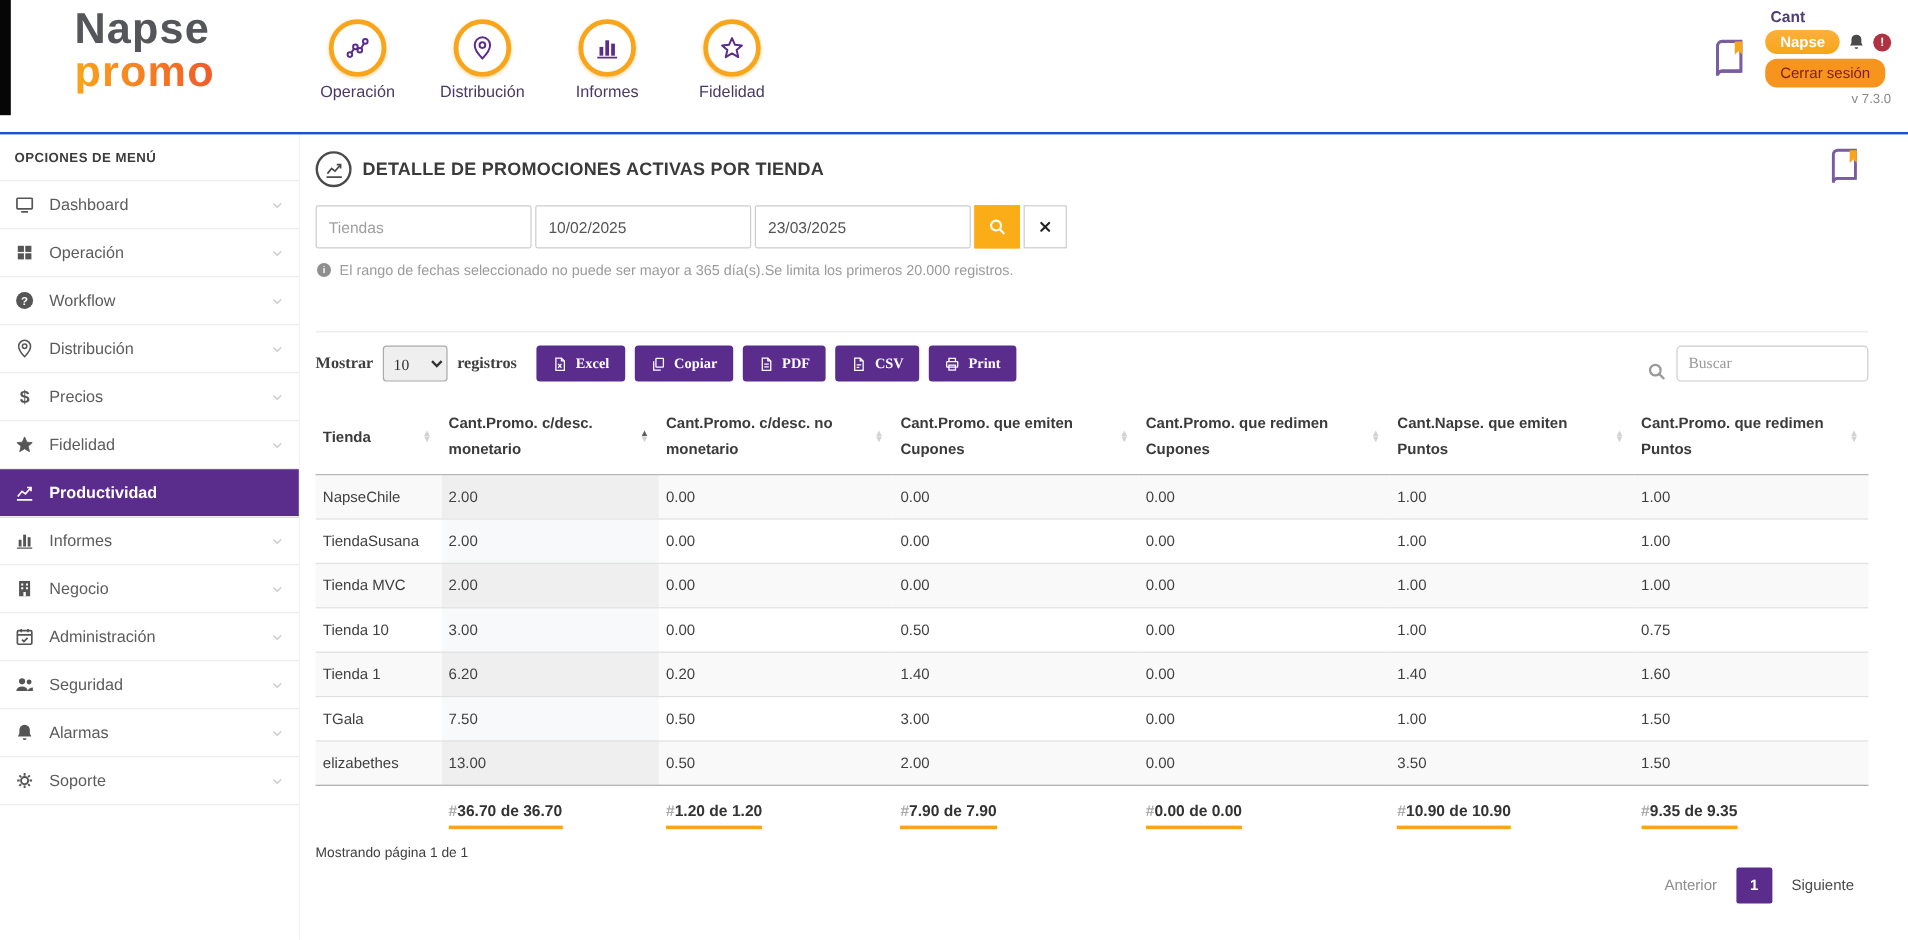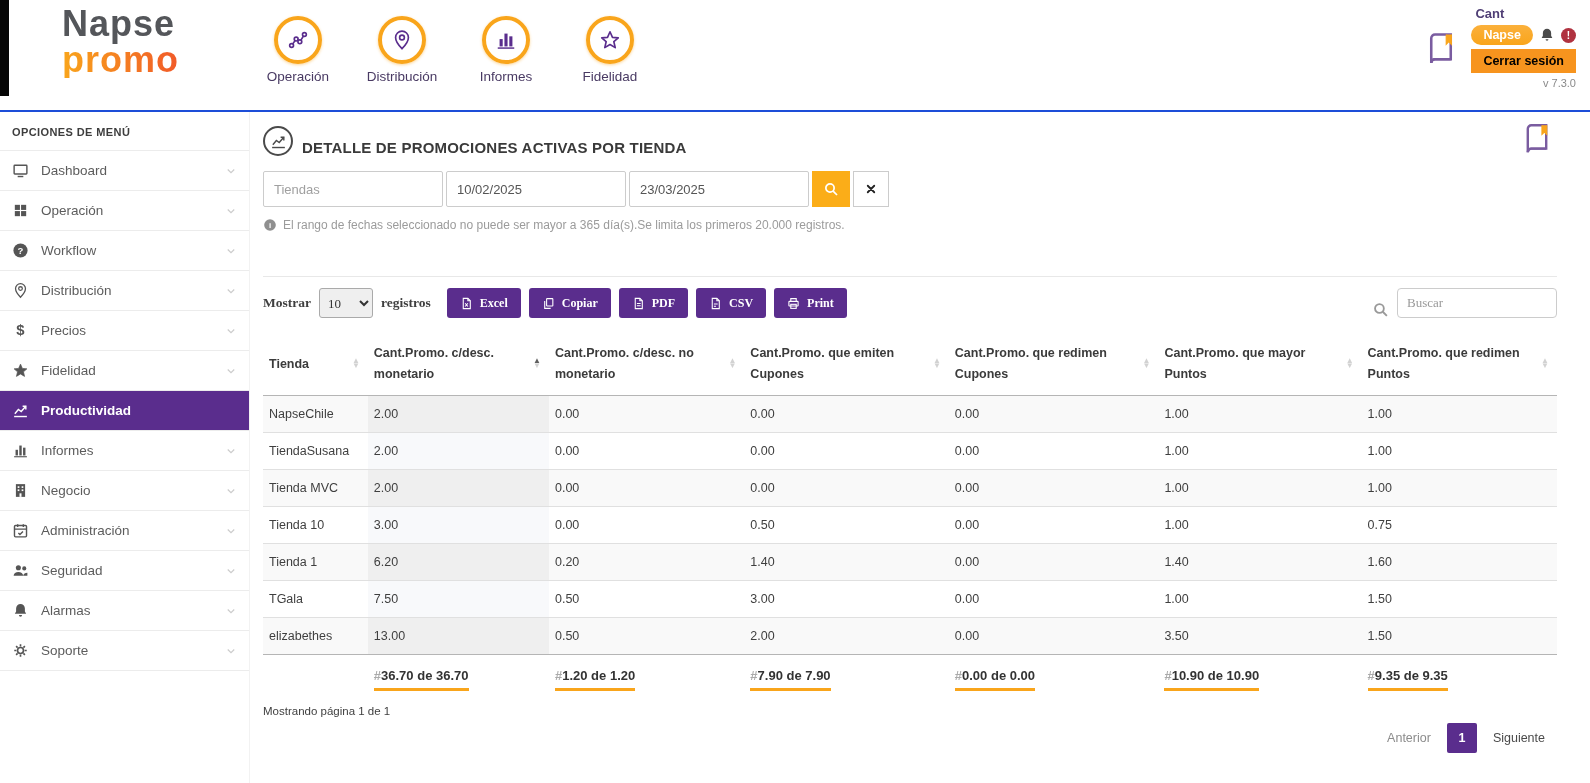--- a/index.html
+++ b/index.html
@@ -19,39 +19,39 @@
   .header-right { position:absolute; right:14px; top:6px; display:flex; align-items:center; gap:12px; }
   .manual-icon { width:36px; height:38px; color:#7A5CA0; }
   .manual-icon svg { width:100%; height:100%; }
   .user-col { display:flex; flex-direction:column; align-items:flex-start; gap:4px; }
   .admin-name { font-size:13px; font-weight:bold; color:#4F3E75; padding-left:4px; }
   .badge-row { display:flex; align-items:center; gap:6px; }
   .napse-pill { background:linear-gradient(180deg,#FBB03B,#F9A51B); color:#fff; font-size:12.5px; font-weight:bold; padding:3px 12px; border-radius:11px; }
   .bell { width:16px; height:16px; color:#4A4A4A; }
   .bell svg { width:100%; height:100%; }
   .alert-badge { width:15px; height:15px; border-radius:50%; background:#B03240; color:#fff; font-size:10px; font-weight:bold; display:flex; align-items:center; justify-content:center; }
-  .logout-btn { background:#F7941E; color:#000000; border:none; font-size:12.5px; font-weight:bold; padding:5px 12px; border-radius:0; cursor:pointer; font-family:inherit; }
+  .logout-btn { background:#F7941E; color:#7f1d1d; border:none; font-size:12.5px; font-weight:normal; padding:5px 12px; border-radius:10px; cursor:pointer; font-family:inherit; }
   .version { font-size:11px; color:#8a8a8a; align-self:flex-end; }
 
   
   .layout { display:flex; height:685px; }
   .sidebar { width:250px; flex:0 0 250px; border-right:1px solid #f2f2f2; }
   .sidebar-header { font-size:11px; font-weight:bold; color:#3d3d3d; letter-spacing:.4px; padding:14px 12px 12px 12px; border-bottom:1px solid #ececec; }
   .side-item { display:flex; align-items:center; height:40px; padding:0 12px; border-bottom:1px solid #ececec; font-size:13.5px; color:#5c5c5c; cursor:pointer; }
   .side-icon { width:17px; height:17px; margin-right:12px; color:#555; flex:0 0 17px; }
   .side-icon svg { width:100%; height:100%; }
   .side-label { flex:1; }
   .side-chev { width:12px; height:12px; color:#ccc; }
   .side-chev svg { width:100%; height:100%; }
   .side-item.active { background:#5A2D8D; color:#fff; font-weight:bold; }
   .side-item.active .side-icon { color:#fff; }
 
   
   .main { flex:1; position:relative; padding:14px 33px 0 13px; }
-  .title-row { display:flex; align-items:flex-end; gap:9px; }
+  .title-row { display:flex; align-items:center; gap:9px; }
   .title-circle { width:30px; height:30px; border-radius:50%; border:2px solid #4a4a4a; color:#4a4a4a; display:flex; align-items:center; justify-content:center; flex:0 0 30px; }
   .title-circle svg { width:17px; height:17px; }
   .page-title { font-size:15px; font-weight:bold; color:#3a3a3a; letter-spacing:.2px; }
   .main-manual { position:absolute; right:36px; top:8px; width:34px; height:36px; color:#7A5CA0; }
   .main-manual svg { width:100%; height:100%; }
 
   .filter-row { display:flex; margin-top:15px; gap:3px; }
   .f-input { height:36px; border:1px solid #ccc; border-radius:2px; padding:0 10px; font-size:13px; color:#555; font-family:inherit; width:180px; }
   .f-input::placeholder { color:#a0a0a0; }
   .btn-search { width:38px; height:36px; background:#FBAD18; border:1px solid #FBAD18; color:#fff; cursor:pointer; display:flex; align-items:center; justify-content:center; }
@@ -452,21 +452,21 @@
                 <span>▼</span>
               </span></th>
             <th><span>Cant.Promo. que emiten Cupones</span><span class="sort-arrows">
                 <span>▲</span>
                 <span>▼</span>
               </span></th>
             <th><span>Cant.Promo. que redimen Cupones</span><span class="sort-arrows">
                 <span>▲</span>
                 <span>▼</span>
               </span></th>
-            <th><span>Cant.Promo. que mayor Puntos</span><span class="sort-arrows">
+            <th><span>Cant.Napse. que emiten Puntos</span><span class="sort-arrows">
                 <span>▲</span>
                 <span>▼</span>
               </span></th>
             <th><span>Cant.Promo. que redimen Puntos</span><span class="sort-arrows">
                 <span>▲</span>
                 <span>▼</span>
               </span></th>
           </tr>
         </thead>
       <tbody id="tbody">

